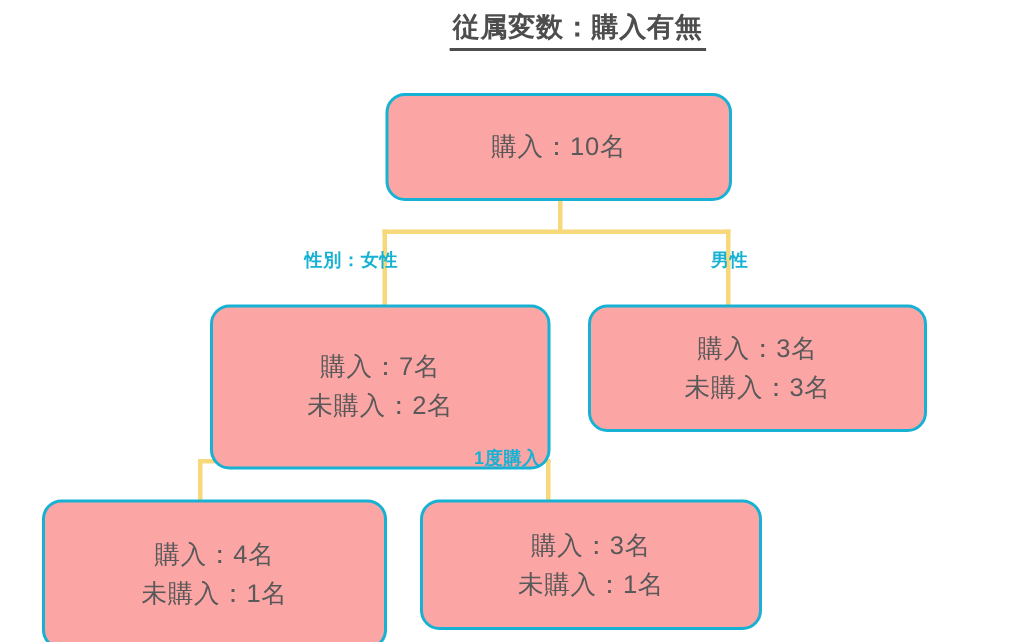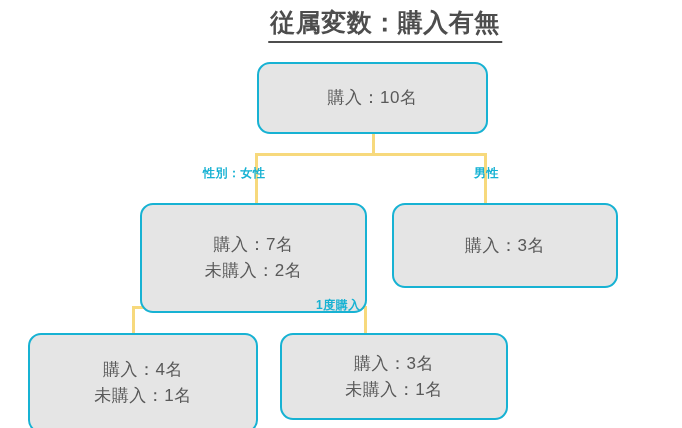--- a/index.html
+++ b/index.html
@@ -13,32 +13,32 @@
     position:relative;
     width:682px;height:428px;
     background:#ffffff;
     font-family:"Liberation Sans","DejaVu Sans",sans-serif;
     overflow:hidden;
   }
   .page-title{
     position:absolute;
     left:385px;top:6px;
     transform:translateX(-50%);
-    font-size:25px;
+    font-size:18px;
     font-weight:bold;
     color:var(--title-text);
     border-bottom:2px solid var(--title-text);
     padding:0 2px 2px 2px;
     white-space:nowrap;
     letter-spacing:0.5px;
   }
   .node{
     position:absolute;
     box-sizing:border-box;
-    background:#e5e5e5;
+    background:#fca5a5;
     border:2.5px solid var(--accent);
     border-radius:13px;
     display:flex;
     flex-direction:column;
     align-items:center;
     justify-content:center;
     z-index:2;
   }
   .node .line{
     font-size:17px;
@@ -106,20 +106,21 @@
 
   <div class="branch-label label-female">性別：女性</div>
   <div class="branch-label label-male">男性</div>
 
   <div class="node node-female">
     <div class="line">購入：7名</div>
     <div class="line">未購入：2名</div>
   </div>
   <div class="node node-male">
     <div class="line">購入：3名</div>
+    <div class="line">未購入：3名</div>
   </div>
 
   <div class="branch-label label-once">1度購入</div>
 
   <div class="node node-repeat">
     <div class="line">購入：4名</div>
     <div class="line">未購入：1名</div>
   </div>
   <div class="node node-once">
     <div class="line">購入：3名</div>

